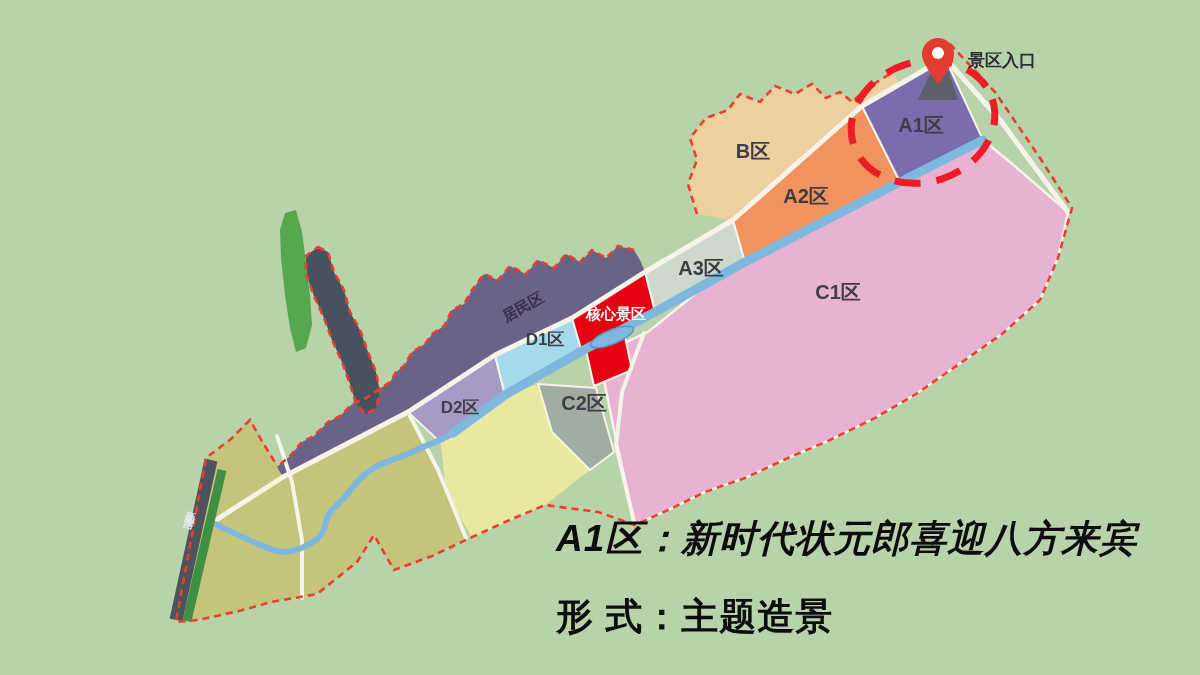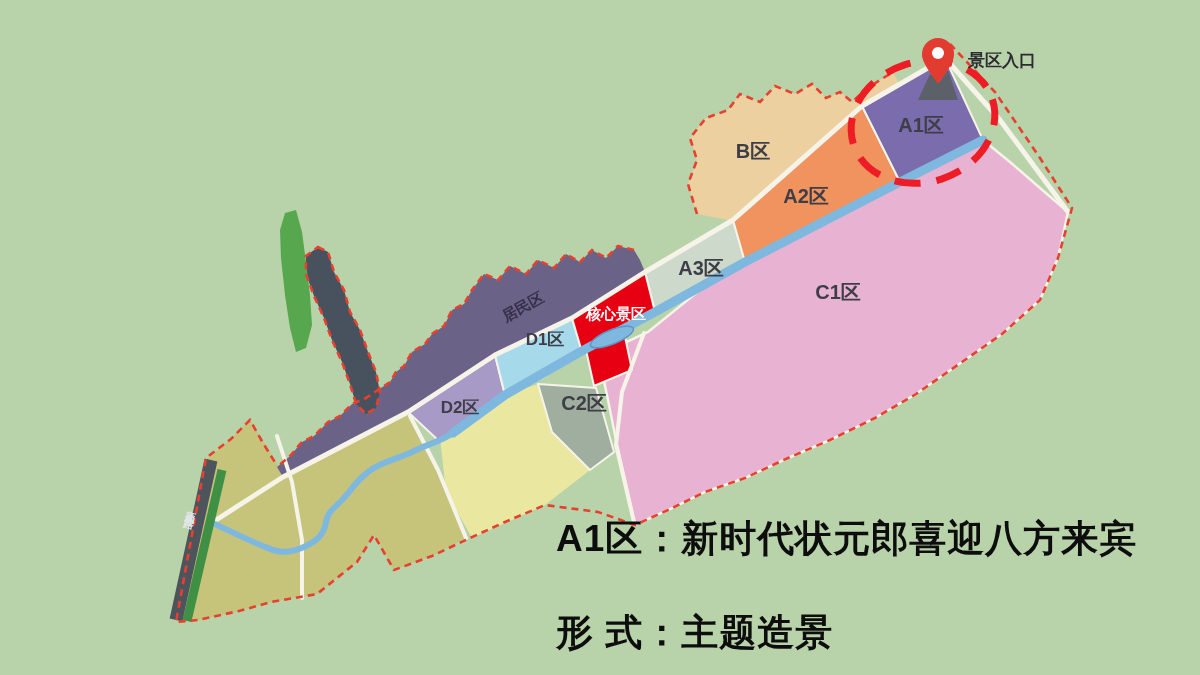--- a/index.html
+++ b/index.html
@@ -4,21 +4,21 @@
 <style>
   html,body{margin:0;padding:0;background:#b8d2a9;}
   #stage{position:relative;width:1200px;height:675px;overflow:hidden;
          font-family:"Liberation Sans",sans-serif;}
   #mapsvg{position:absolute;left:0;top:0;}
   .zone-label{font-family:"Liberation Sans",sans-serif;font-weight:bold;font-size:20px;}
   .small-label{font-size:15px;font-weight:bold;}
   .caption{position:absolute;left:556px;font-weight:800;font-size:37px;
            letter-spacing:1px;white-space:nowrap;}
   #caption1{top:514px;}
-  #caption2{top:608px;}
+  #caption2{top:592px;}
   #highway-label{position:absolute;left:186px;top:502px;writing-mode:vertical-rl;
                  transform:rotate(13deg);font-size:10.5px;letter-spacing:3px;font-weight:bold;}
 </style>
 </head>
 <body>
 
 <div id="stage">
 
 <svg id="mapsvg" width="1200" height="675" viewBox="0 0 1200 675">
 
@@ -93,16 +93,16 @@
     <text x="545" y="345" font-size="17">D1区</text>
     <text x="460" y="413" font-size="17">D2区</text>
   </g>
   <text class="small-label" x="616" y="319" text-anchor="middle" fill="#ffffff">核心景区</text>
   <text class="small-label" x="523" y="312" text-anchor="middle" transform="rotate(-29 523 307)" fill="#362f4a">居民区</text>
   <text x="968" y="66" font-size="17" font-weight="bold" fill="#2b2b31">景区入口</text>
 </svg>
 
 <div id="highway-label" style="color: rgb(227, 230, 232);">高速公路</div>
 
-<div id="caption1" class="caption" style="color: rgb(13, 13, 13);">A1区：新时代状元郎喜迎八方来宾</div>
+<div id="caption1" class="caption" style="color: rgb(13, 13, 13); font-style: italic;">A1区：新时代状元郎喜迎八方来宾</div>
 <div id="caption2" class="caption" style="color: rgb(13, 13, 13);">形 式：主题造景</div>
 
 </div>
 
 </body></html>

